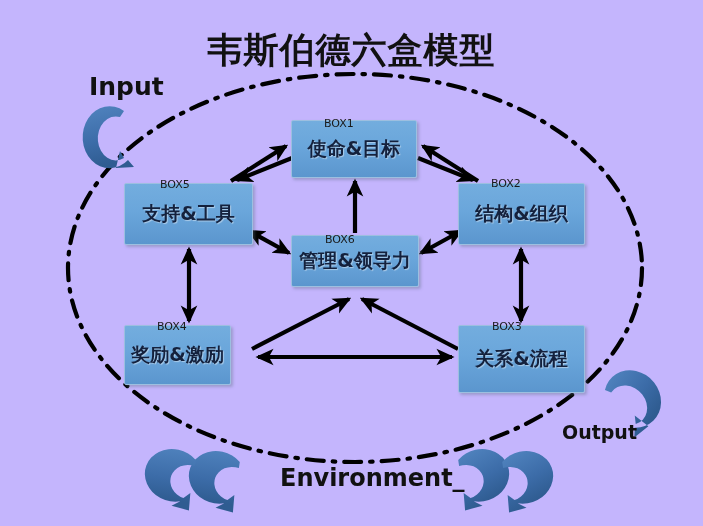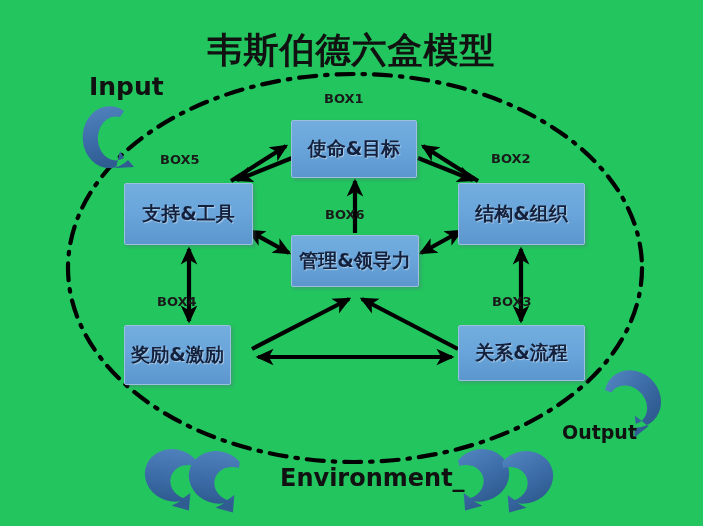--- a/index.html
+++ b/index.html
@@ -10,21 +10,21 @@
     width: 703px;
     height: 526px;
     background: #ffffff;
     font-family: "Liberation Sans", sans-serif;
     overflow: hidden;
   }
   #stage {
     position: relative;
     width: 703px;
     height: 526px;
-    background: #22c55e;
+    background: #c4b5fd;
   }
   #diagram-svg {
     position: absolute;
     left: 0;
     top: 0;
     width: 703px;
     height: 526px;
   }
 
   
@@ -59,34 +59,35 @@
     font-family: "DejaVu Sans", "Liberation Sans", sans-serif;
     font-size: 19px;
     font-weight: bold;
     color: #14213d;
     text-shadow: 1px 1px 1px rgba(255,255,255,0.45);
     white-space: nowrap;
   }
 
   #box1 { left: 291px; top: 120px; width: 126px; height: 58px; }
   #box2 { left: 458px; top: 183px; width: 127px; height: 62px; }
-  #box3 { left: 458px; top: 325px; width: 127px; height: 56px; }
+  #box3 { left: 458px; top: 325px; width: 127px; height: 68px; }
   #box4 { left: 124px; top: 325px; width: 107px; height: 60px; }
   #box5 { left: 124px; top: 183px; width: 129px; height: 62px; }
   #box6 { left: 291px; top: 235px; width: 128px; height: 52px; }
 
   
   .box-tag {
     position: absolute;
     font-family: "DejaVu Sans", "Liberation Sans", sans-serif;
-    font-size: 13px;
-    font-weight: bold;
+    font-size: 11px;
+    font-weight: normal;
     color: #1a1a1a;
     white-space: nowrap;
     z-index: 5;
+    margin-top: 26px;
   }
   #tag1 { left: 324px; top: 91px; }
   #tag2 { left: 491px; top: 151px; }
   #tag3 { left: 492px; top: 294px; }
   #tag4 { left: 157px; top: 294px; }
   #tag5 { left: 160px; top: 152px; }
   #tag6 { left: 325px; top: 207px; }
 
   
   .flow-label {

